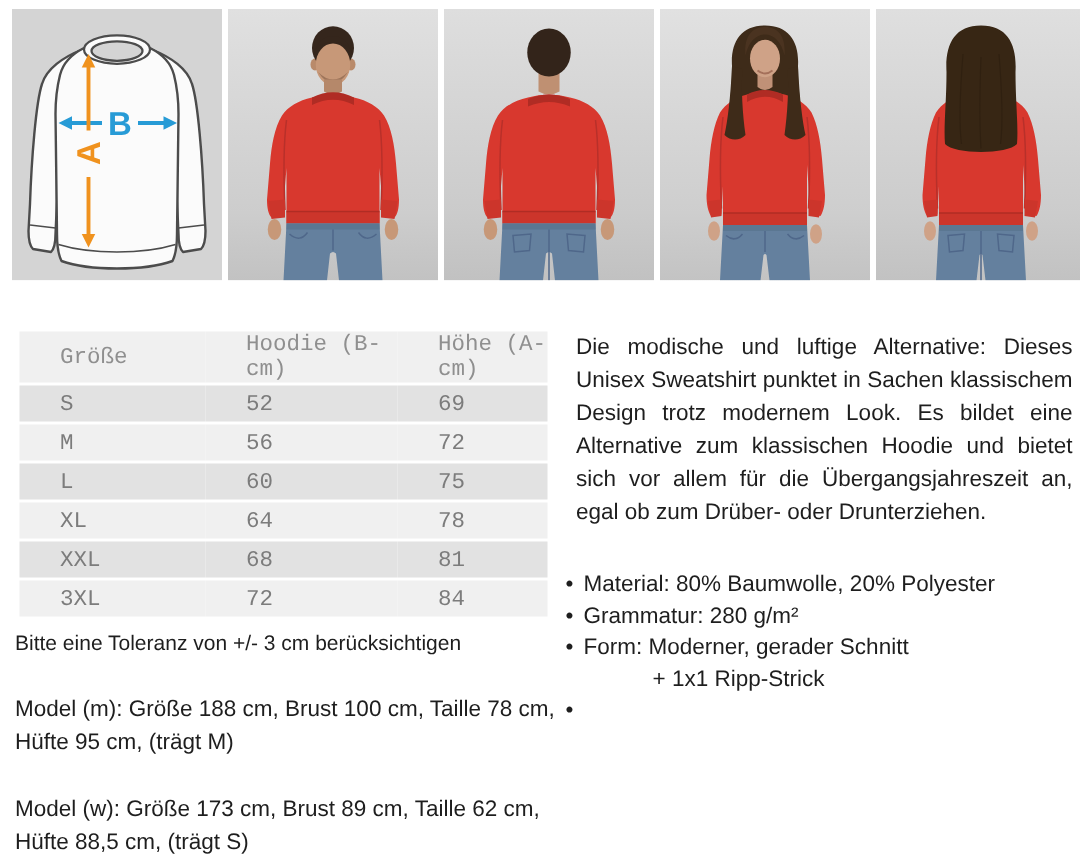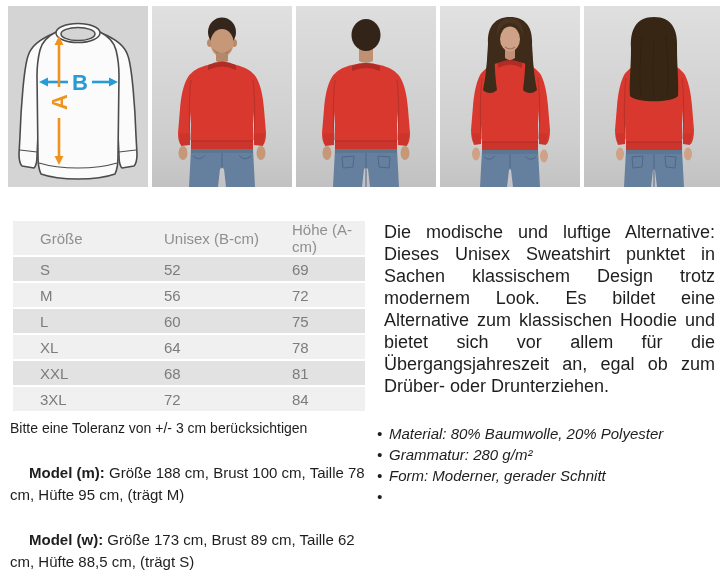--- a/index.html
+++ b/index.html
@@ -23,49 +23,50 @@
   .panel svg { display: block; width: 140px; height: 181px; }
   .svg-label { font-family: "Liberation Sans", sans-serif; font-weight: 700; font-size: 22px; }
 
   
   .left-col { position: absolute; left: 10px; top: 219px; width: 362px; }
 
   table.size-table {
     border-collapse: separate; border-spacing: 0 2px;
     table-layout: fixed; width: 352px; margin-left: 3px;
     font-size: 15px;
+    font-family: Liberation Mono, monospace;
   }
   table.size-table col.c1 { width: 124px; }
   table.size-table col.c2 { width: 128px; }
   table.size-table col.c3 { width: 100px; }
   table.size-table th {
     background: #f0f0f0; color: #8f8f8f; font-weight: 400;
     text-align: left; height: 24px; padding: 0 0 0 27px;
   }
   table.size-table td {
     color: #7c7c7c; height: 24px; padding: 0 0 0 27px;
   }
   table.size-table tbody tr:nth-child(odd) td { background: #e2e2e2; }
   table.size-table tbody tr:nth-child(even) td { background: #f0f0f0; }
 
   .tolerance { margin: 5px 0 0 0; font-size: 14px; line-height: 21px; color: #1e1e1e; }
   .model-note { margin: 23px 0 0 0; font-size: 15px; line-height: 22px; color: #1e1e1e; }
-  .model-note .lbl { font-weight: 700; margin-left: 19px; }
+  .model-note .lbl { font-weight: 400; }
 
   
   .right-col { position: absolute; left: 384px; top: 221px; width: 331px; }
   .desc {
-    margin: 0; font-size: 18px; line-height: 22px;
+    margin: 0; font-size: 15px; line-height: 22px;
     text-align: justify; color: #1e1e1e;
   }
   ul.features {
     list-style: none; margin: 26px 0 0 -5px; padding: 0;
     font-size: 15px; line-height: 21px; color: #1e1e1e;
   }
-  ul.features li { position: relative; padding-left: 10px; font-style: italic; }
+  ul.features li { position: relative; padding-left: 10px; }
   ul.features li::before {
     content: "\2022";
     position: absolute; left: -2px; top: 0; color: #1e1e1e;
   }
   ul.features li span, ul.features li .sub { white-space: pre-wrap; }
   ul.features .sub { margin-left: 46px; }
 </style>
 </head>
 <body>
 
@@ -268,21 +269,21 @@
 <div class="left-col">
   <table class="size-table">
     <colgroup>
         <col class="c1">
         <col class="c2">
         <col class="c3">
       </colgroup>
     <thead>
       <tr>
         <th>Größe</th>
-        <th>Unisex (B-cm)</th>
+        <th>Hoodie (B-cm)</th>
         <th>Höhe (A-cm)</th>
       </tr>
     </thead>
     <tbody>
       <tr>
         <td>S</td>
         <td>52</td>
         <td>69</td>
       </tr>
       <tr>
@@ -318,16 +319,16 @@
   <p class="model-note"><span class="lbl">Model (m):</span><span> Größe 188 cm, Brust 100 cm, Taille 78 cm, Hüfte 95 cm, (trägt M)</span></p>
 
   <p class="model-note"><span class="lbl">Model (w):</span><span> Größe 173 cm, Brust 89 cm, Taille 62 cm, Hüfte 88,5 cm, (trägt S)</span></p>
 </div>
 
 <div class="right-col">
   <p class="desc">Die modische und luftige Alternative: Dieses Unisex Sweatshirt punktet in Sachen klassischem Design trotz modernem Look. Es bildet eine Alternative zum klassischen Hoodie und bietet sich vor allem für die Übergangsjahreszeit an, egal ob zum Drüber- oder Drunterziehen.</p>
   <ul class="features">
     <li><span>Material: 80% Baumwolle, 20% Polyester</span></li>
     <li><span>Grammatur: 280 g/m²</span></li>
-    <li><span>Form: Moderner, gerader Schnitt</span></li>
+    <li><span>Form: Moderner, gerader Schnitt</span><div class="sub">+ 1x1 Ripp-Strick</div></li>
     <li></li>
   </ul>
 </div>
 
 </body></html>

